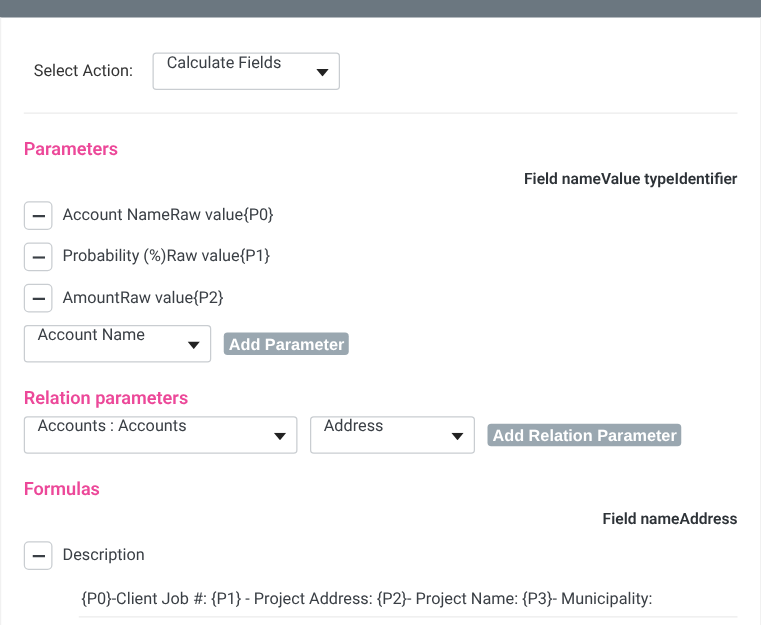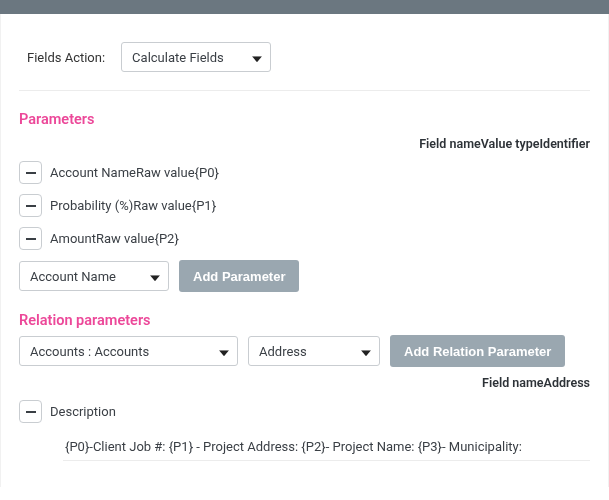--- a/index.html
+++ b/index.html
@@ -63,43 +63,42 @@
     justify-content: center;
     cursor: pointer;
     font-weight: bold;
     color: #3a3f45;
   }
   .minus-btn svg { pointer-events: none; }
   .param-text span { white-space: nowrap; }
   .select {
     position: relative;
     display: inline-flex;
-    align-items: center;
     border: 1px solid #c9cdd1;
     border-radius: 3px;
     height: 30px;
     padding: 0 28px 0 10px;
     font-size: 13px;
     background: #fff;
     cursor: pointer;
   }
   .select .caret {
     position: absolute;
     right: 8px;
     top: 50%;
     transform: translateY(-45%);
     color: #222;
   }
   .btn {
     background: #9aa7b0;
     color: #fff;
     border: none;
     border-radius: 3px;
-    height: 32px;
-    padding: 0 14px;
+    height: 18px;
+    padding: 0 4px;
     font-size: 13px;
     font-weight: 600;
     cursor: pointer;
   }
   .row-controls {
     display: flex;
     align-items: center;
     gap: 10px;
     margin-top: 4px;
     margin-bottom: 4px;
@@ -117,21 +116,21 @@
   .w145 { width: 132px; }
 </style>
 </head>
 <body>
 
 <div class="top-bar"></div>
 
 <div class="panel">
 
   <div class="action-row">
-    <span class="label">Fields Action:</span>
+    <span class="label">Select Action:</span>
     <div class="select w150">
       <span>Calculate Fields</span>
       <span class="caret">
         <svg width="10" height="6" viewBox="0 0 10 6">
             <path d="M0 0 L5 6 L10 0 Z" fill="#222"></path>
           </svg>
       </span>
     </div>
   </div>
 
@@ -197,20 +196,21 @@
       <span>Address</span>
       <span class="caret">
         <svg width="10" height="6" viewBox="0 0 10 6">
             <path d="M0 0 L5 6 L10 0 Z" fill="#222"></path>
           </svg>
       </span>
     </div>
     <button class="btn">Add Relation Parameter</button>
   </div>
 
+  <h3 class="section-title">Formulas</h3>
   <div class="header-line">
     <span>Field name</span><span>Address</span>
   </div>
 
   <div class="param-row">
     <div class="minus-btn">
       <svg width="10" height="2">
           <rect width="10" height="2" fill="#3a3f45"></rect>
         </svg>
     </div>

